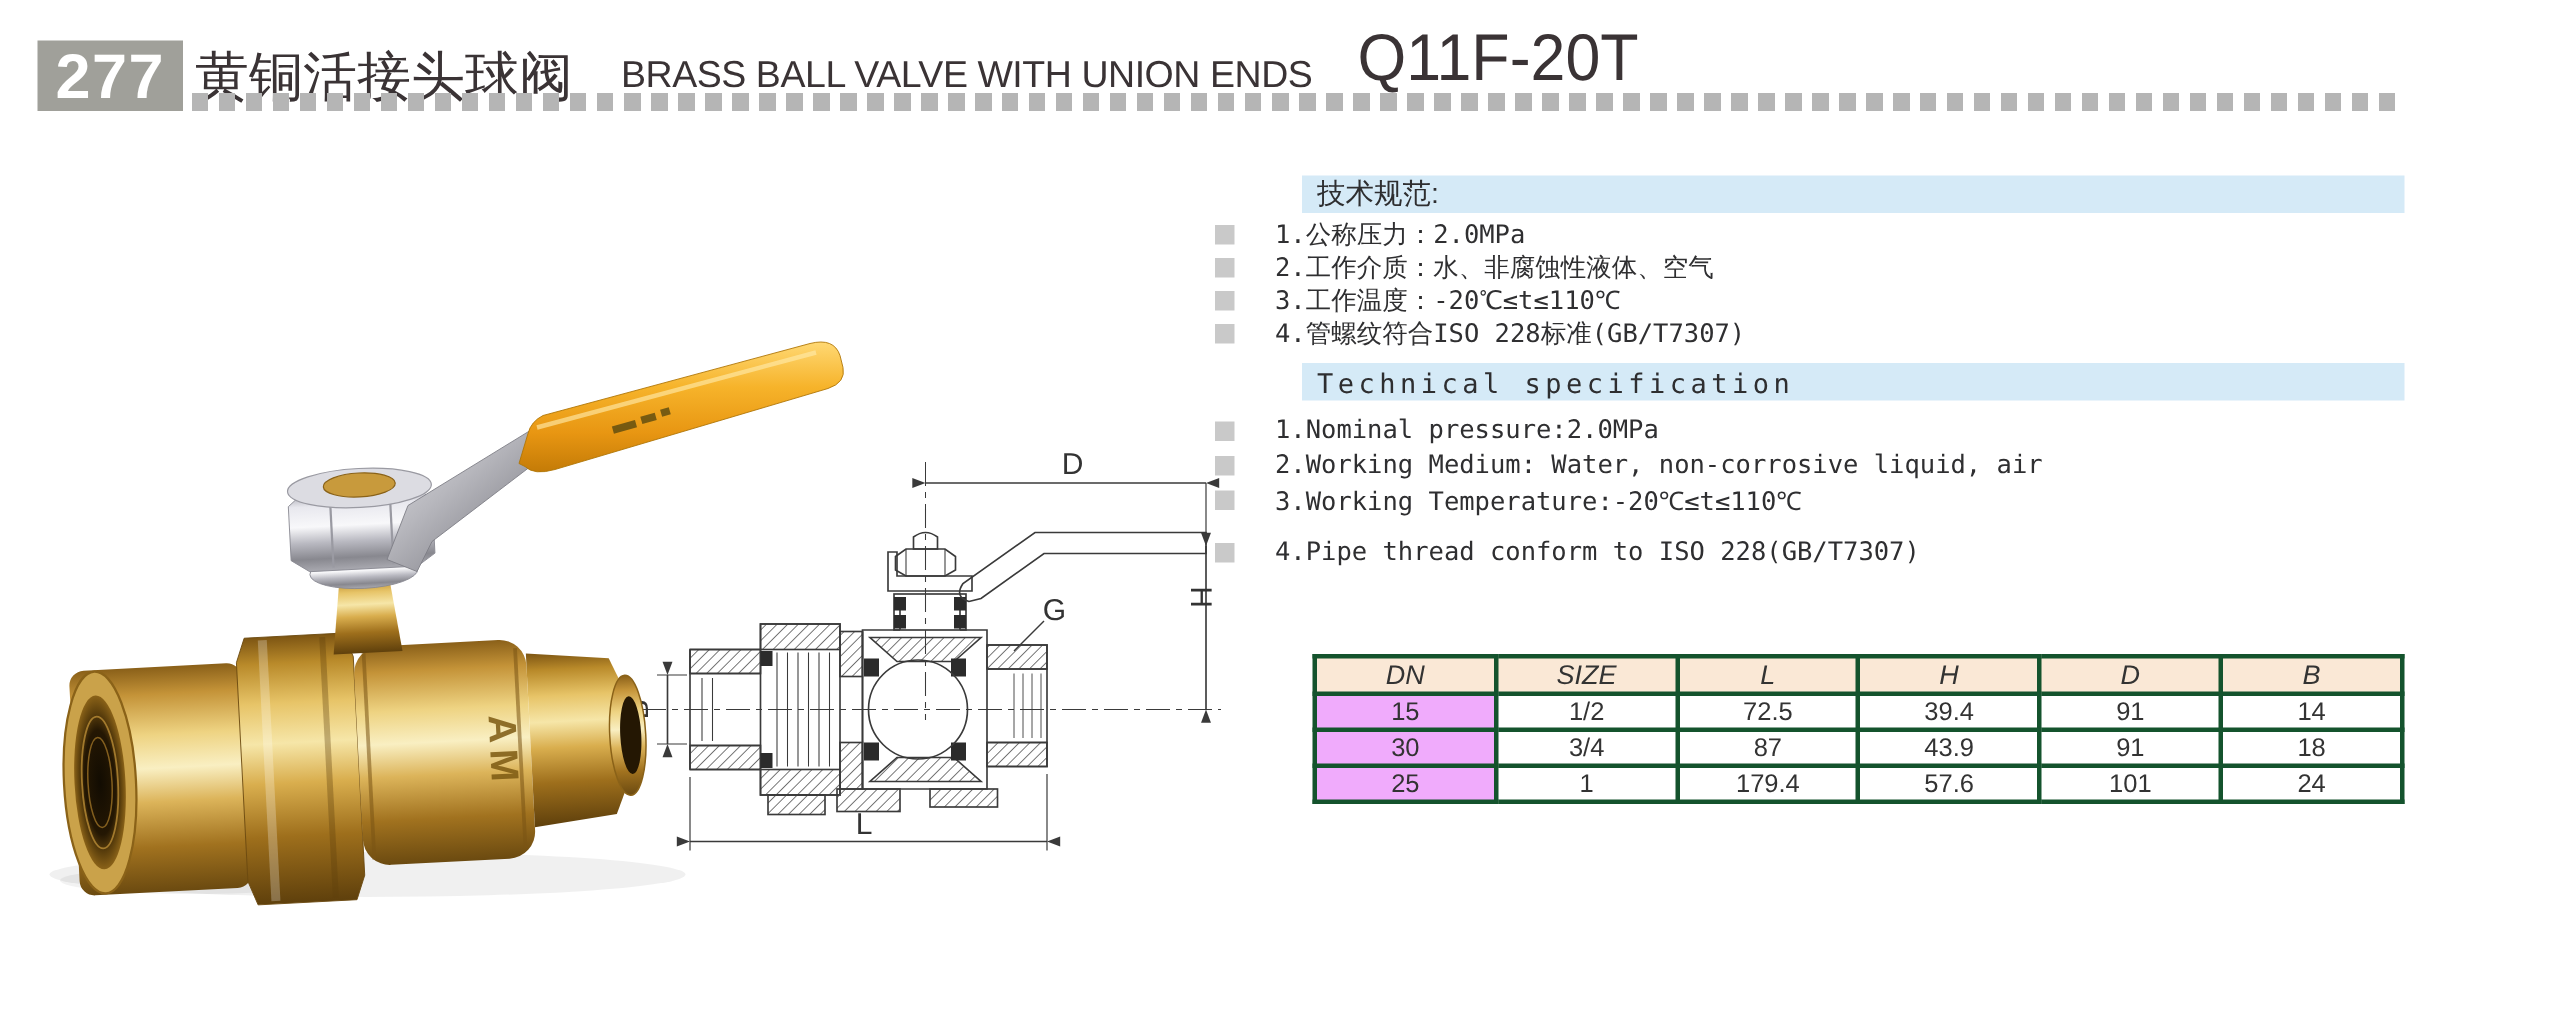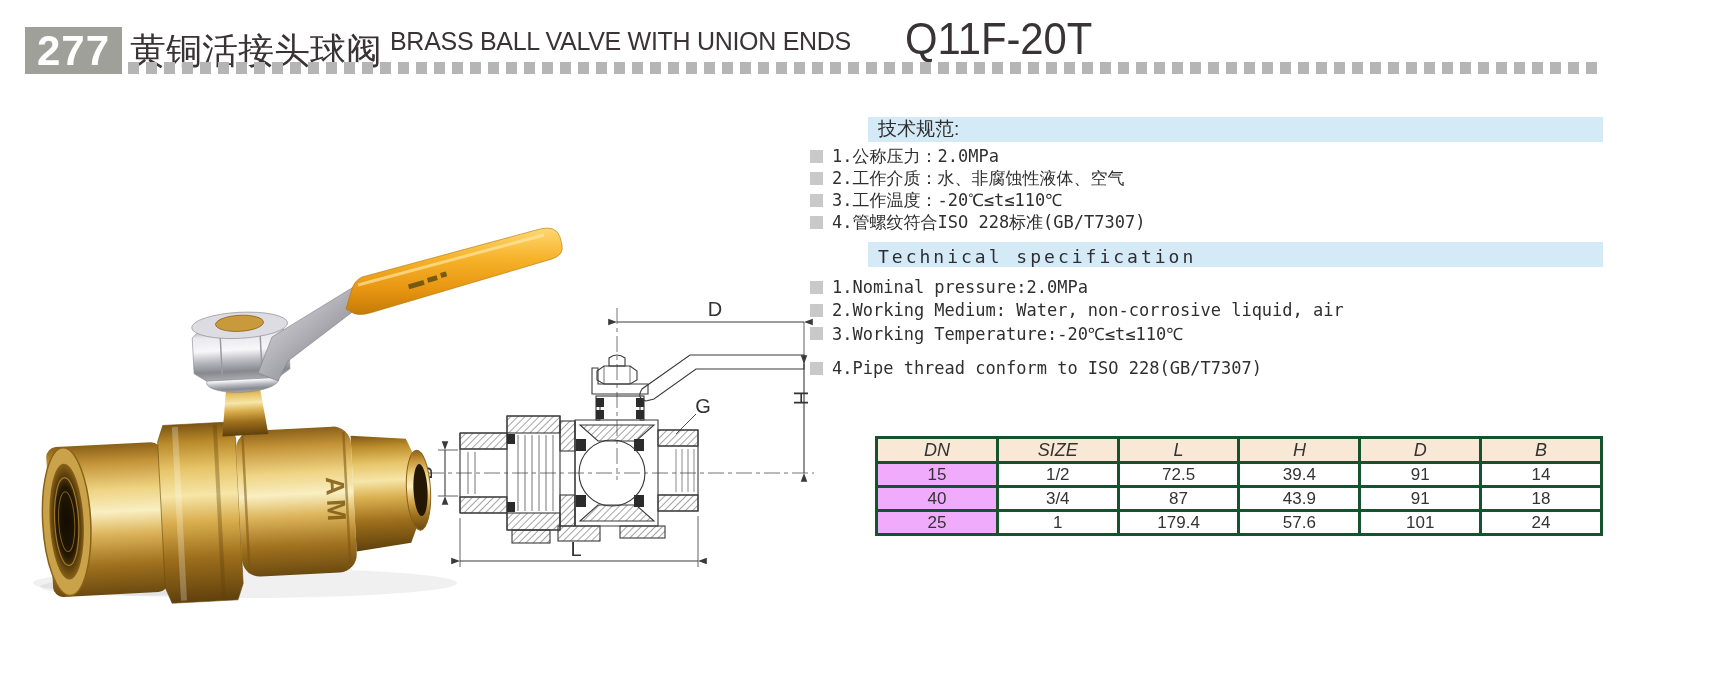--- a/index.html
+++ b/index.html
@@ -4,36 +4,36 @@
 <style>
   * { margin:0; padding:0; box-sizing:border-box; }
   html,body { width:1714px; height:681px; background:#ffffff; overflow:hidden;
               font-family:"Liberation Sans", sans-serif; }
   .abs { position:absolute; }
 
   
   #page-badge { left:25px; top:27px; width:97px; height:47px; background:#a0a09a;
     color:#ffffff; font-size:42px; font-weight:bold; text-align:center; line-height:47px;
     letter-spacing:1px; }
-  #title-row { left:130px; top:27px; height:47px; display:flex; align-items:flex-start; gap:8px; }
+  #title-row { left:130px; top:27px; height:47px; display:flex; align-items:center; gap:32px; }
   #title-zh { font-size:36px; color:#3a3335; font-weight:500; line-height:47px;
     font-family:"Liberation Sans", sans-serif; }
   #title-en { font-size:25px; color:#3a3335; font-weight:500; letter-spacing:-0.3px; }
   #model-no { left:905px; top:14px; font-size:44px; color:#3a3335; font-weight:400;
     transform:scaleX(0.95); transform-origin:left; }
   #dash-rule { left:128px; top:62px; width:1474px; height:12px;
     background:repeating-linear-gradient(90deg,#b5b5b5 0 11px,transparent 11px 18px); }
 
   
   .spec-bar { left:868px; width:735px; height:25px; background:#d5eaf7; color:#2e2e30;
     padding-left:10px; display:flex; align-items:flex-end; }
   #bar-zh { top:117px; font-size:19px; }
   #bar-en { top:242px; font-size:18px; letter-spacing:3px;
     font-family:"DejaVu Sans Mono", monospace; }
-  .spec-item { left:810px; height:20px; display:flex; align-items:center; gap:9px;
+  .spec-item { left:810px; height:20px; display:flex; align-items:center; gap:27px;
     color:#2f2f31; font-size:17px; font-family:"DejaVu Sans Mono", monospace; white-space:nowrap; }
   .bullet { width:13px; height:13px; background:#c9c9c9; flex:0 0 13px; }
   #zh1{top:146px} #zh2{top:168px} #zh3{top:190px} #zh4{top:212px}
   #en1{top:277px} #en2{top:300px} #en3{top:323px} #en4{top:358px}
 
   
   #dim-table { left:875px; top:436px; width:728px; border-collapse:collapse;
     table-layout:fixed; font-size:17px; color:#333; }
   #dim-table th, #dim-table td { border:3px solid #14532d; text-align:center;
     height:24px; padding:0; background:#fff; }
@@ -284,21 +284,21 @@
   <tbody>
     <tr>
       <td class="dn">15</td>
       <td>1/2</td>
       <td>72.5</td>
       <td>39.4</td>
       <td>91</td>
       <td>14</td>
     </tr>
     <tr>
-      <td class="dn">40</td>
+      <td class="dn">30</td>
       <td>3/4</td>
       <td>87</td>
       <td>43.9</td>
       <td>91</td>
       <td>18</td>
     </tr>
     <tr>
       <td class="dn">25</td>
       <td>1</td>
       <td>179.4</td>

